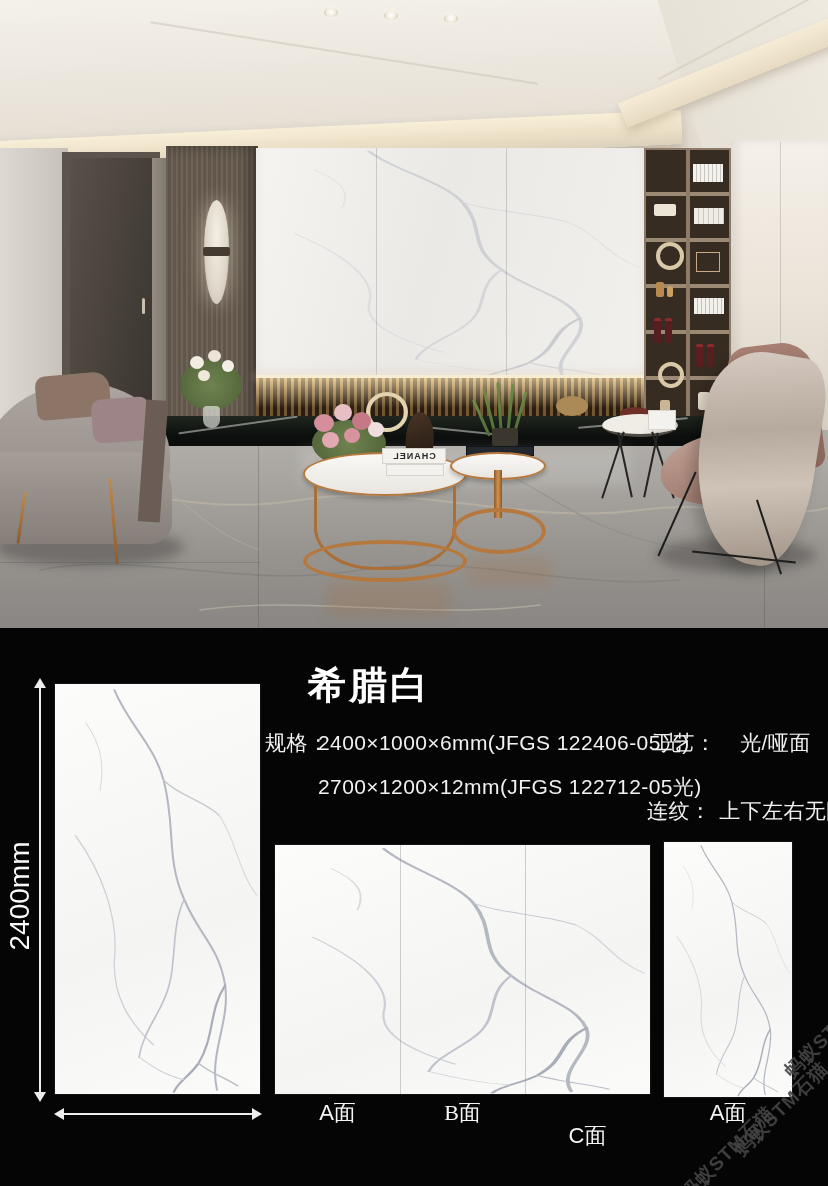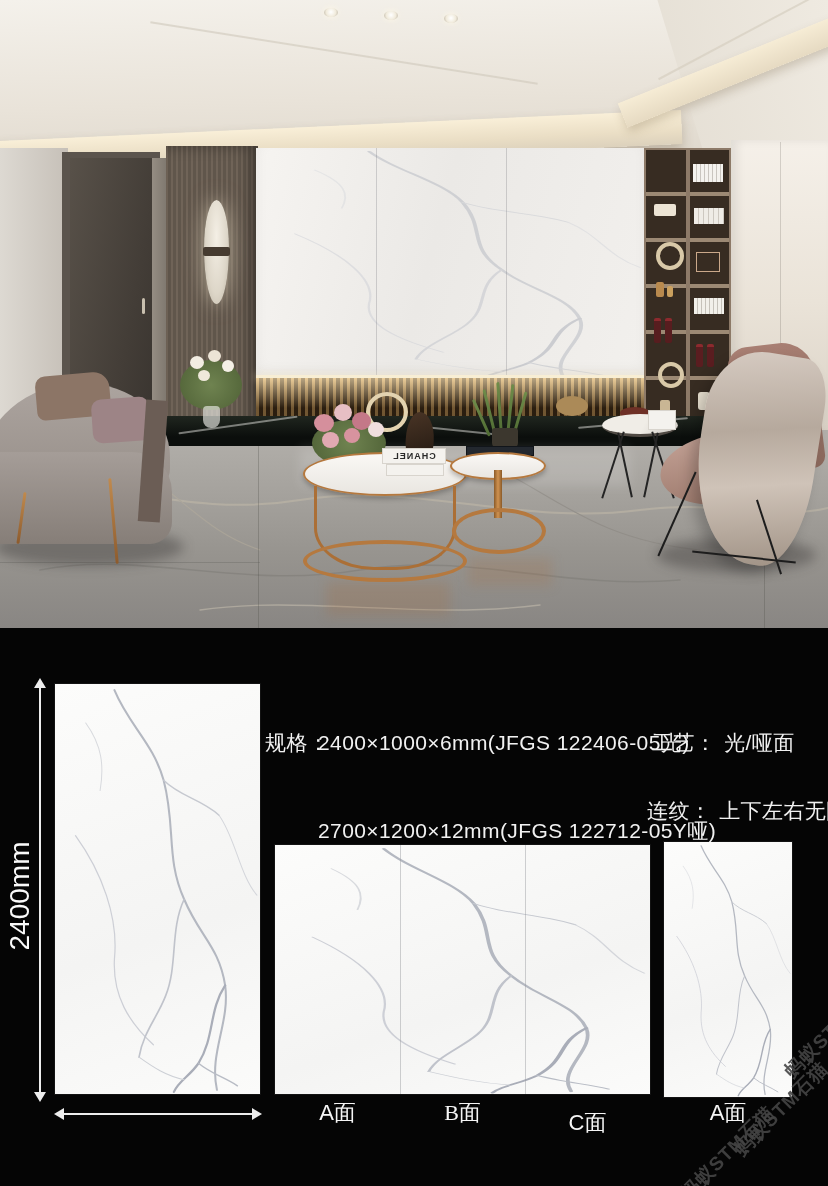--- a/index.html
+++ b/index.html
@@ -274,52 +274,53 @@
     </div>
     <div class="abs chair-seat"></div>
     <div class="abs throw"></div>
     <div class="abs leg-black" style="left:676px;top:468px;height:92px;transform:rotate(24deg);"></div>
     <div class="abs leg-black" style="left:768px;top:498px;height:78px;transform:rotate(-18deg);"></div>
     <div class="abs" style="left:692px;top:556px;width:104px;height:2px;background:#1d1d1d;transform:rotate(6deg);"></div>
   </div>
 
   <div class="sheet">
 
+    <div class="abs title" style="left:308px;top:32px;">希腊白</div>
 
     <div class="abs tile" style="left:55px;top:56px;width:205px;height:410px;">
       <svg viewBox="0 0 200 400" preserveAspectRatio="none">
           <use href="#marble-veins"></use>
         </svg>
     </div>
     <div class="abs arrow-line" style="left:39px;top:58px;width:2px;height:408px;"></div>
     <div class="abs arr" style="left:34px;top:50px;border-left:6px solid rgba(0,0,0,0);border-right:6px solid rgba(0,0,0,0);border-bottom:10px solid #ededed;"></div>
     <div class="abs arr" style="left:34px;top:464px;border-left:6px solid rgba(0,0,0,0);border-right:6px solid rgba(0,0,0,0);border-top:10px solid #ededed;"></div>
     <div class="abs dim-label" style="left:-45px;top:252px;width:130px;transform:rotate(-90deg);">2400mm</div>
 
     <div class="abs arrow-line" style="left:62px;top:485px;width:192px;height:2px;"></div>
     <div class="abs arr" style="left:54px;top:480px;border-top:6px solid rgba(0,0,0,0);border-bottom:6px solid rgba(0,0,0,0);border-right:10px solid #ededed;"></div>
     <div class="abs arr" style="left:252px;top:480px;border-top:6px solid rgba(0,0,0,0);border-bottom:6px solid rgba(0,0,0,0);border-left:10px solid #ededed;"></div>
 
     <div class="abs spec" style="left:265px;top:101px;">规格：</div>
     <div class="abs spec" style="left:318px;top:101px;">2400×1000×6mm(JFGS 122406-05光)</div>
-    <div class="abs spec" style="left:318px;top:189px;">2700×1200×12mm(JFGS 122712-05Y哑)</div>
-
-    <div class="abs spec" style="left:652px;top:101px;"><span>工艺：</span><span style="margin-left:8px;">光/哑面</span></div>
+    <div class="abs spec" style="left:318px;top:145px;">2700×1200×12mm(JFGS 122712-05光)</div>
+
+    <div class="abs spec" style="left:652px;top:101px;"><span>工艺：</span><span style="margin-left:24px;">光/哑面</span></div>
     <div class="abs spec" style="left:647px;top:169px;"><span>连纹：</span><span style="margin-left:8px;">上下左右无限连纹</span></div>
 
     <div class="abs tile" style="left:275px;top:217px;width:375px;height:249px;">
       <svg viewBox="0 0 200 400" preserveAspectRatio="none" style="transform:scaleY(1);">
           <use href="#marble-veins"></use>
         </svg>
       <div class="abs tile-seam" style="left:125px;"></div>
       <div class="abs tile-seam" style="left:250px;"></div>
     </div>
     <div class="abs panel-label" style="left:275px;top:470px;width:125px;">A面</div>
     <div class="abs panel-label" style="left:400px;top:470px;width:125px;font-family:Liberation Serif, serif;">B面</div>
-    <div class="abs panel-label" style="left:525px;top:480px;width:125px;">C面</div>
+    <div class="abs panel-label" style="left:525px;top:493px;width:125px;">C面</div>
 
     <div class="abs tile" style="left:664px;top:214px;width:128px;height:255px;">
       <svg viewBox="0 0 200 400" preserveAspectRatio="none">
           <use href="#marble-veins"></use>
         </svg>
     </div>
     <div class="abs panel-label" style="left:664px;top:470px;width:128px;">A面</div>
 
     <div class="wm" style="left:770px;top:390px;">蚂蚁STM石猫</div>
     <div class="wm" style="left:720px;top:468px;">蚂蚁STM石猫</div>

